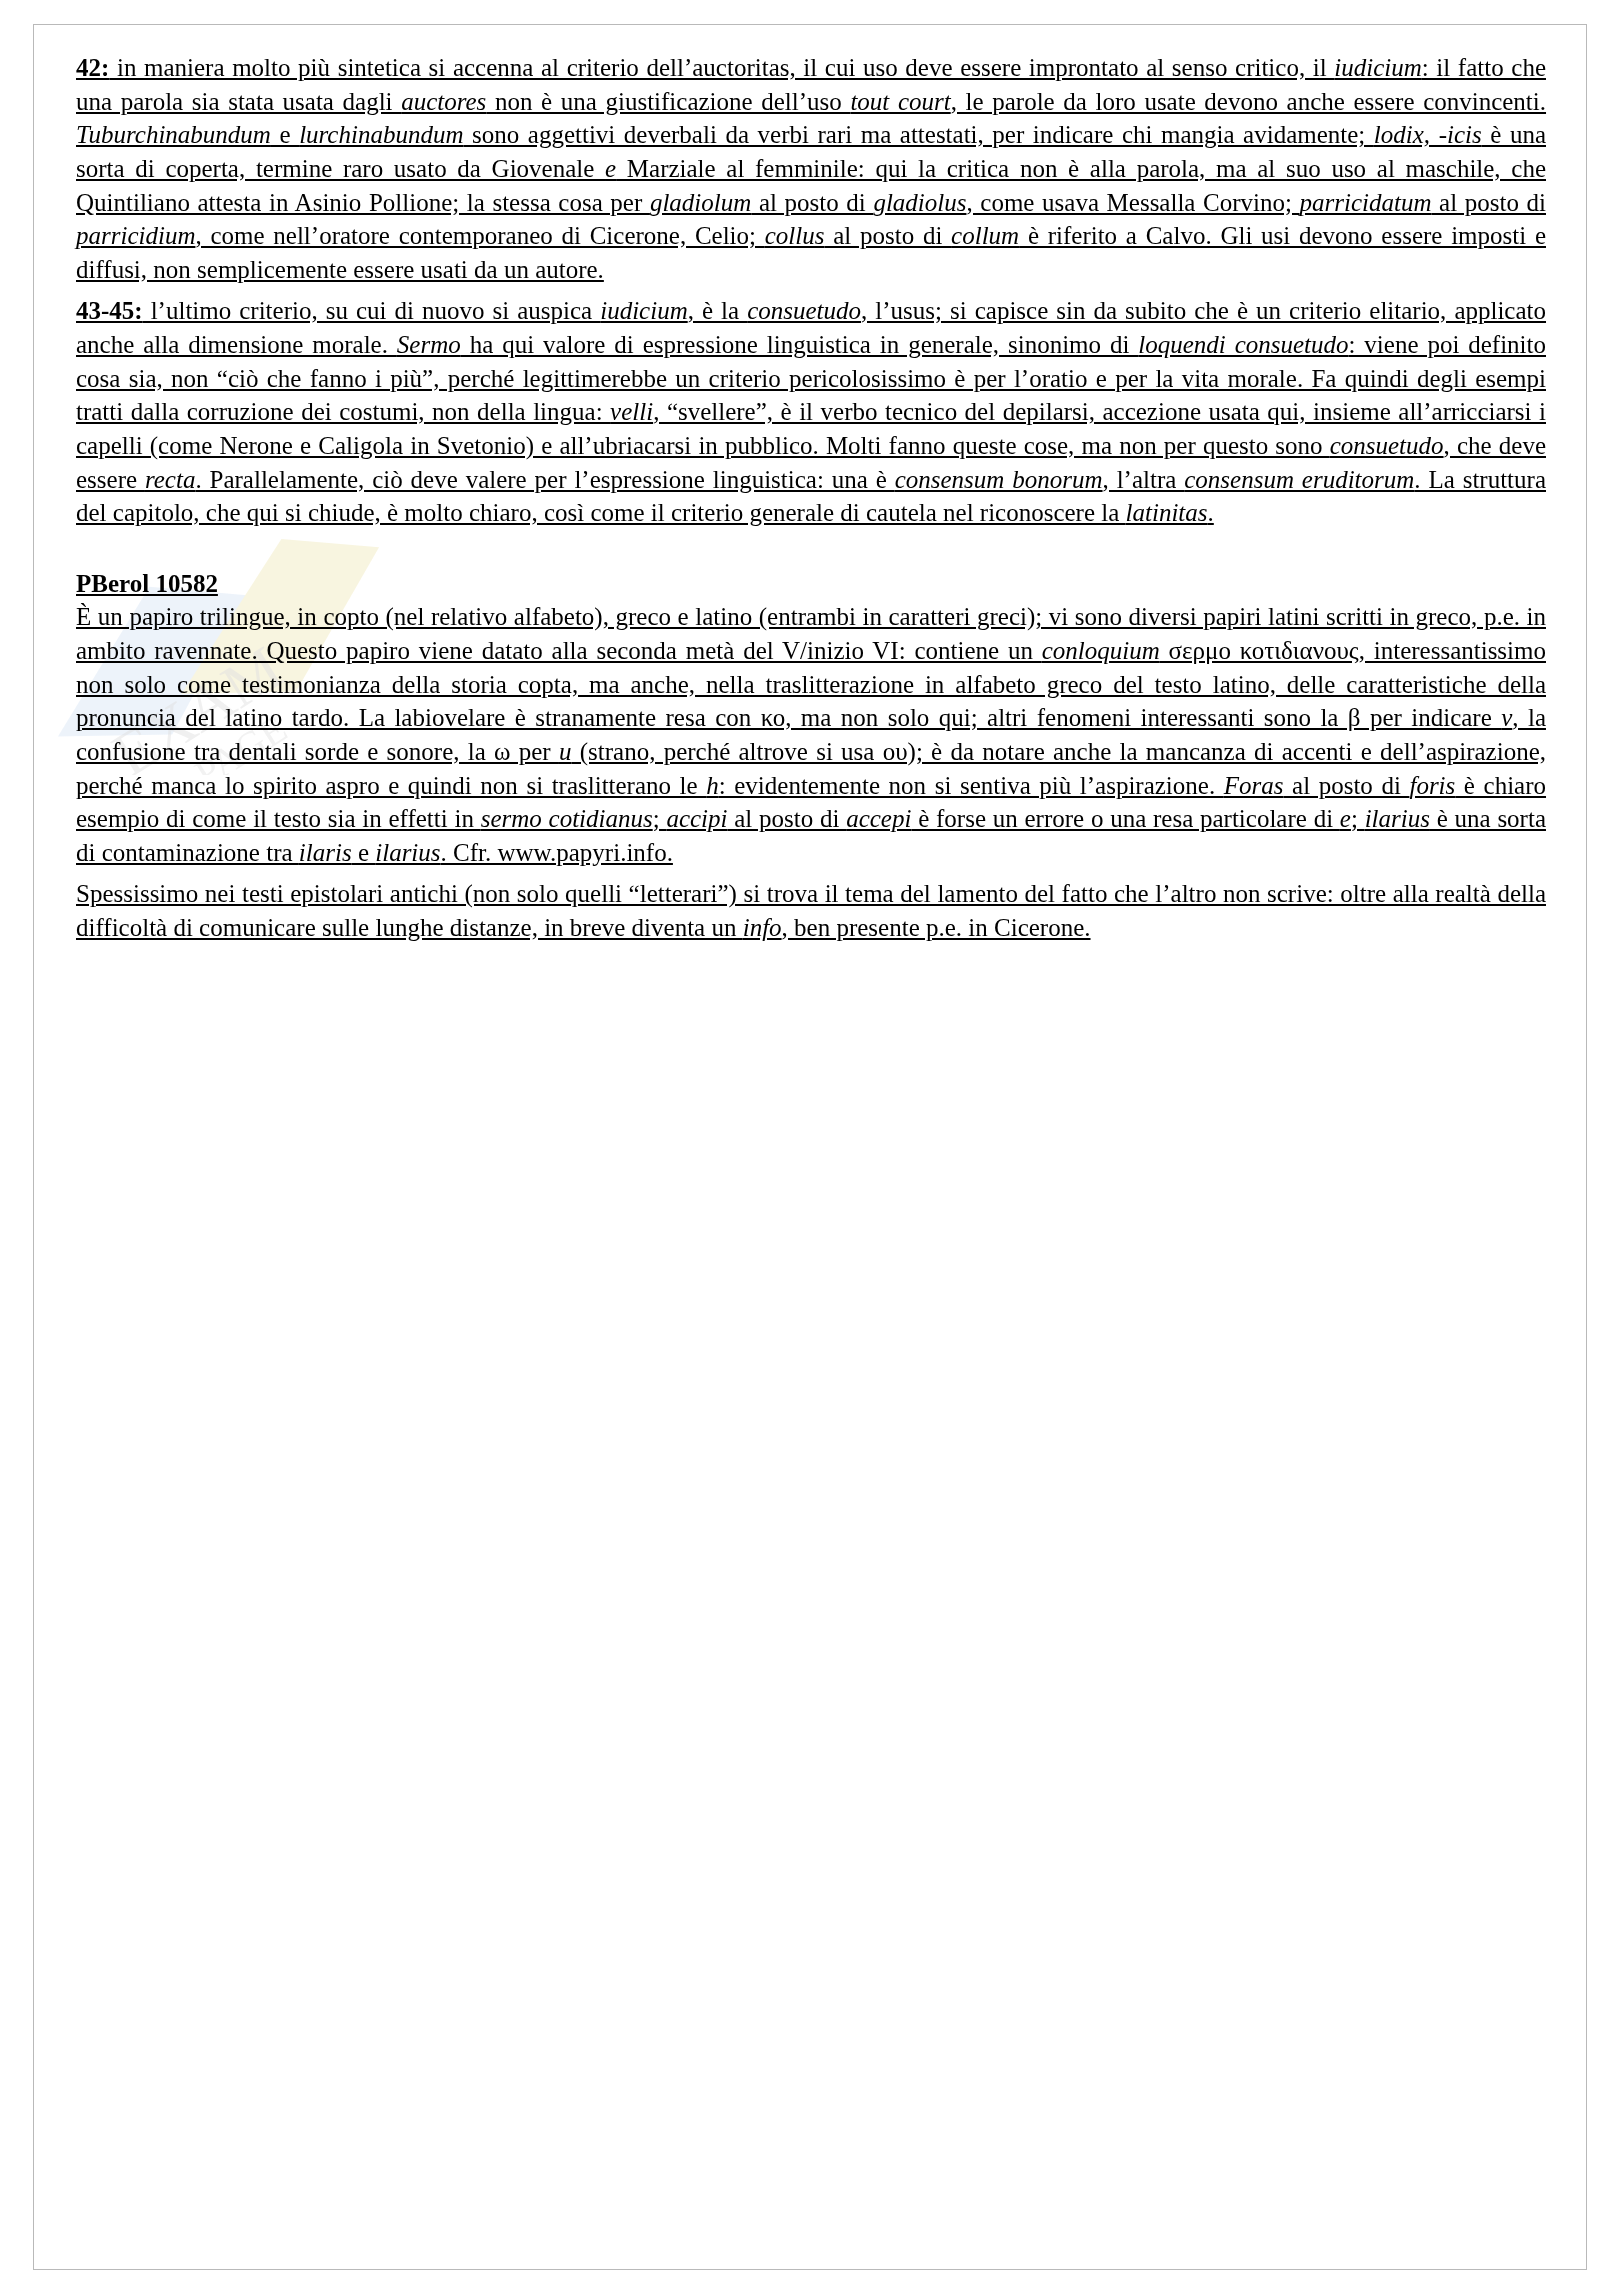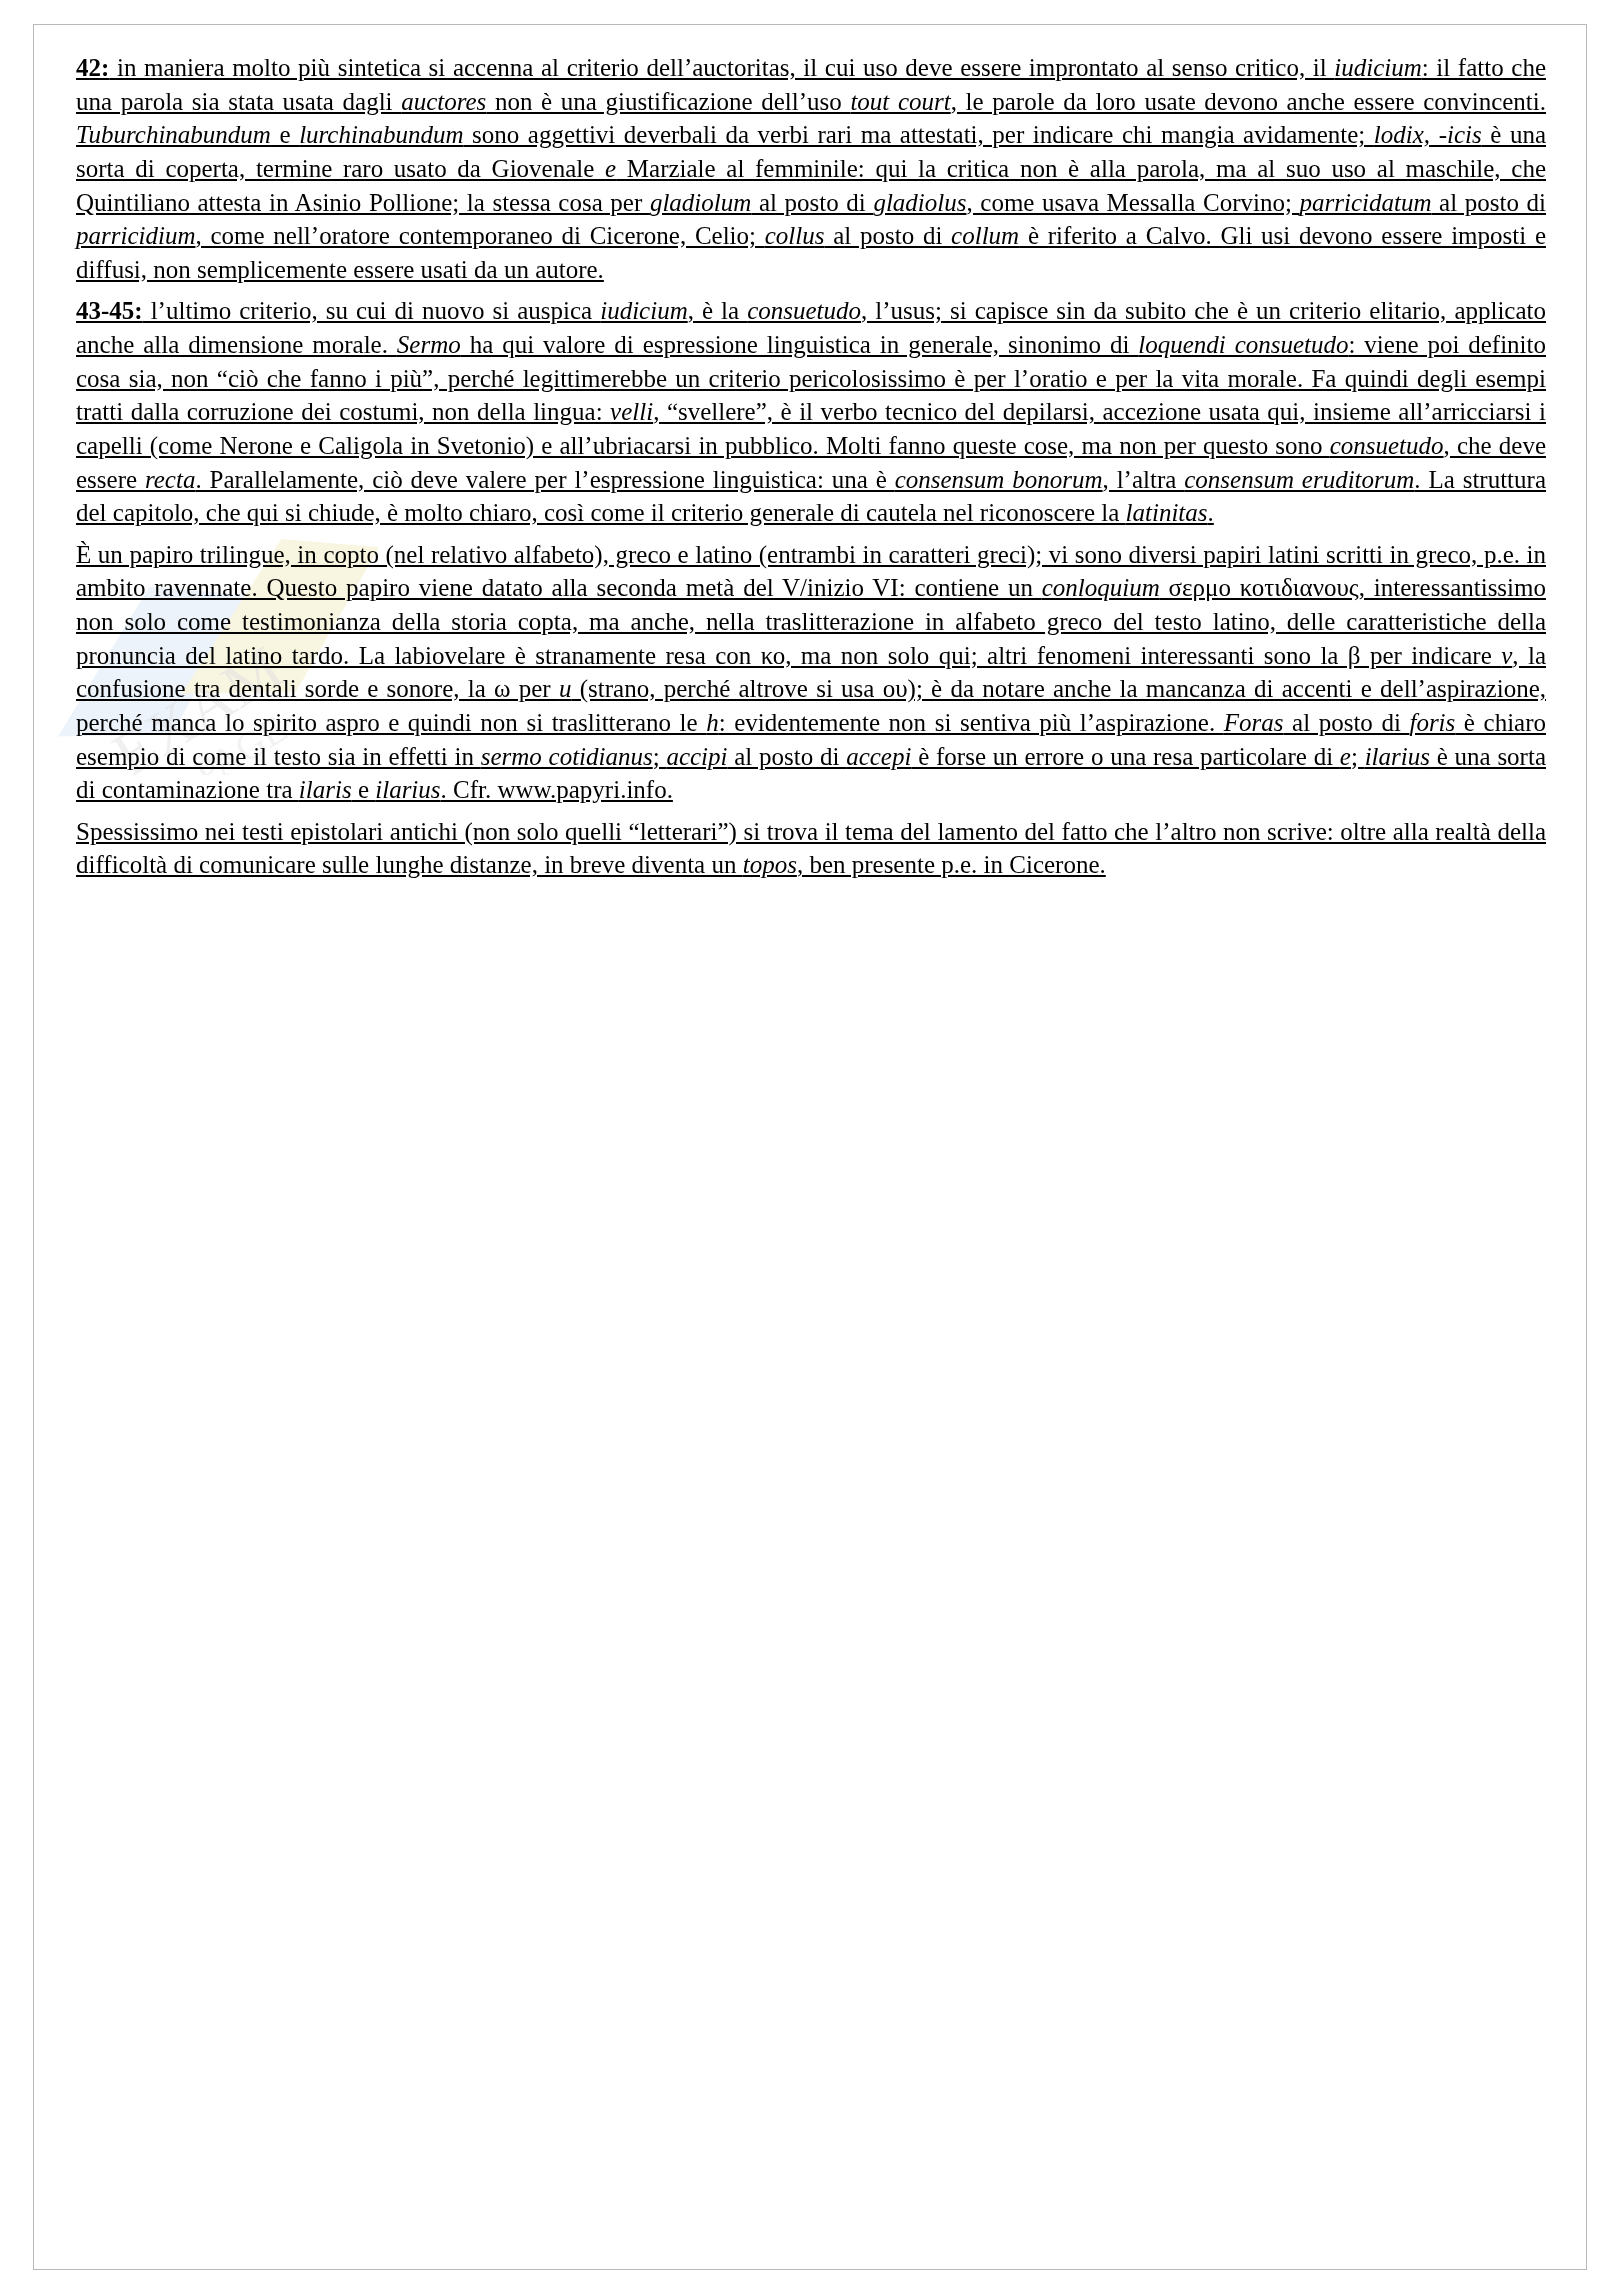--- a/index.html
+++ b/index.html
@@ -86,20 +86,21 @@
       </g>
     </svg>
   </div>
 
   <div class="content">
 
     <p class="para"><span class="lead">42:</span><span> in maniera molto più sintetica si accenna al criterio dell’auctoritas, il cui uso deve essere improntato al senso critico, il <i>iudicium</i>: il fatto che una parola sia stata usata dagli <i>auctores</i> non è una giustificazione dell’uso <i>tout court</i>, le parole da loro usate devono anche essere convincenti. <i>Tuburchinabundum</i> e <i>lurchinabundum</i> sono aggettivi deverbali da verbi rari ma attestati, per indicare chi mangia avidamente; <i>lodix, -icis</i> è una sorta di coperta, termine raro usato da Giovenale <i>e</i> Marziale al femminile: qui la critica non è alla parola, ma al suo uso al maschile, che Quintiliano attesta in Asinio Pollione; la stessa cosa per <i>gladiolum</i> al posto di <i>gladiolus</i>, come usava Messalla Corvino; <i>parricidatum</i> al posto di <i>parricidium</i>, come nell’oratore contemporaneo di Cicerone, Celio; <i>collus</i> al posto di <i>collum</i> è riferito a Calvo. Gli usi devono essere imposti e diffusi, non semplicemente essere usati da un autore.</span></p>
 
     <p class="para"><span class="lead">43-45:</span><span> l’ultimo criterio, su cui di nuovo si auspica <i>iudicium</i>, è la <i>consuetudo</i>, l’usus; si capisce sin da subito che è un criterio elitario, applicato anche alla dimensione morale. <i>Sermo</i> ha qui valore di espressione linguistica in generale, sinonimo di <i>loquendi consuetudo</i>: viene poi definito cosa sia, non “ciò che fanno i più”, perché legittimerebbe un criterio pericolosissimo è per l’oratio e per la vita morale. Fa quindi degli esempi tratti dalla corruzione dei costumi, non della lingua: <i>velli</i>, “svellere”, è il verbo tecnico del depilarsi, accezione usata qui, insieme all’arricciarsi i capelli (come Nerone e Caligola in Svetonio) e all’ubriacarsi in pubblico. Molti fanno queste cose, ma non per questo sono <i>consuetudo</i>, che deve essere <i>recta</i>. Parallelamente, ciò deve valere per l’espressione linguistica: una è <i>consensum bonorum</i>, l’altra <i>consensum eruditorum</i>. La struttura del capitolo, che qui si chiude, è molto chiaro, così come il criterio generale di cautela nel riconoscere la <i>latinitas</i>.</span></p>
 
+    <p class="section-title">PBerol 10582</p>
 
     <p class="para">È un papiro trilingue, in copto (nel relativo alfabeto), greco e latino (entrambi in caratteri greci); vi sono diversi papiri latini scritti in greco, p.e. in ambito ravennate. Questo papiro viene datato alla seconda metà del V/inizio VI: contiene un <i>conloquium</i> σερμο κοτιδιανους, interessantissimo non solo come testimonianza della storia copta, ma anche, nella traslitterazione in alfabeto greco del testo latino, delle caratteristiche della pronuncia del latino tardo. La labiovelare è stranamente resa con κο, ma non solo qui; altri fenomeni interessanti sono la β per indicare <i>v</i>, la confusione tra dentali sorde e sonore, la ω per <i>u</i> (strano, perché altrove si usa ου); è da notare anche la mancanza di accenti e dell’aspirazione, perché manca lo spirito aspro e quindi non si traslitterano le <i>h</i>: evidentemente non si sentiva più l’aspirazione. <i>Foras</i> al posto di <i>foris</i> è chiaro esempio di come il testo sia in effetti in <i>sermo cotidianus</i>; <i>accipi</i> al posto di <i>accepi</i> è forse un errore o una resa particolare di <i>e</i>; <i>ilarius</i> è una sorta di contaminazione tra <i>ilaris</i> e <i>ilarius</i>. Cfr. www.papyri.info.</p>
 
-    <p class="para">Spessissimo nei testi epistolari antichi (non solo quelli “letterari”) si trova il tema del lamento del fatto che l’altro non scrive: oltre alla realtà della difficoltà di comunicare sulle lunghe distanze, in breve diventa un <i>topos</i>, ben presente p.e. in Cicerone.</p>
+    <p class="para">Spessissimo nei testi epistolari antichi (non solo quelli “letterari”) si trova il tema del lamento del fatto che l’altro non scrive: oltre alla realtà della difficoltà di comunicare sulle lunghe distanze, in breve diventa un <i>info</i>, ben presente p.e. in Cicerone.</p>
 
   </div>
 </div>
 
 
 </body></html>

